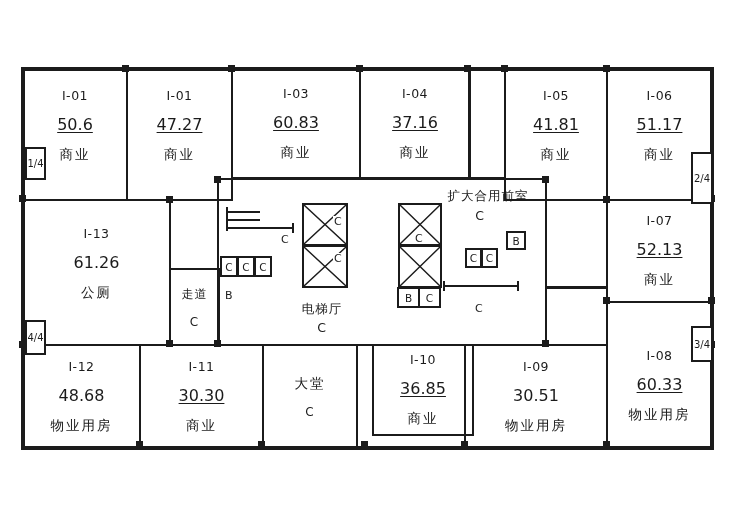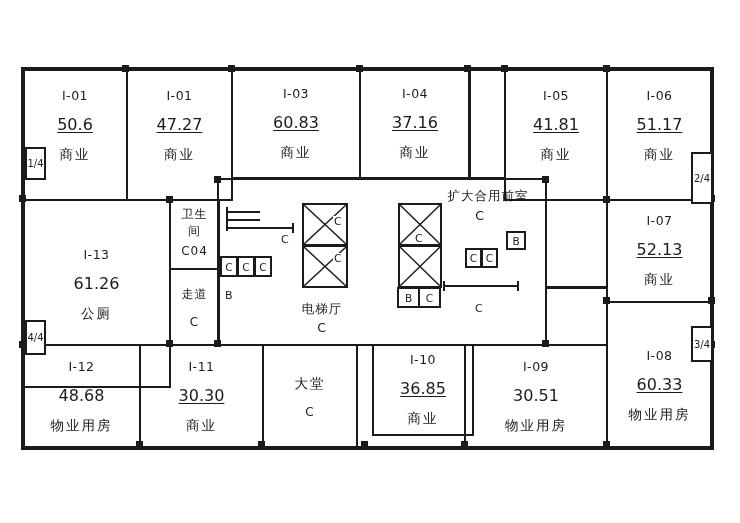--- a/index.html
+++ b/index.html
@@ -65,30 +65,26 @@
     <div class="rid">I-05</div>
     <div class="rarea u">41.81</div>
     <div class="rtype">商业</div>
   </div>
   <div class="room up" style="left:606px;top:68px;width:107px;height:133px">
     <div class="rid">I-06</div>
     <div class="rarea u">51.17</div>
     <div class="rtype">商业</div>
   </div>
 
-  <div class="room up" style="left:22px;top:199px;width:149px;height:189px">
+  <div class="room up" style="left:22px;top:199px;width:149px;height:147px">
     <div class="rid">I-13</div>
     <div class="rarea">61.26</div>
     <div class="rtype">公厕</div>
   </div>
 
-  <div class="room toilet" style="left:169px;top:199px;width:51px;height:71px">
-    <div class="small-txt wrapnarrow">卫生间</div>
-    <div class="small-txt">C04</div>
-  </div>
 
   <div class="room" style="left:169px;top:268px;width:51px;height:78px">
     <div class="small-txt">走道</div>
     <div class="small-txt">C</div>
   </div>
 
   <div class="room" style="left:217px;top:178px;width:330px;height:168px"></div>
 
   <div class="room" style="left:606px;top:199px;width:107px;height:104px">
     <div class="rid">I-07</div>

